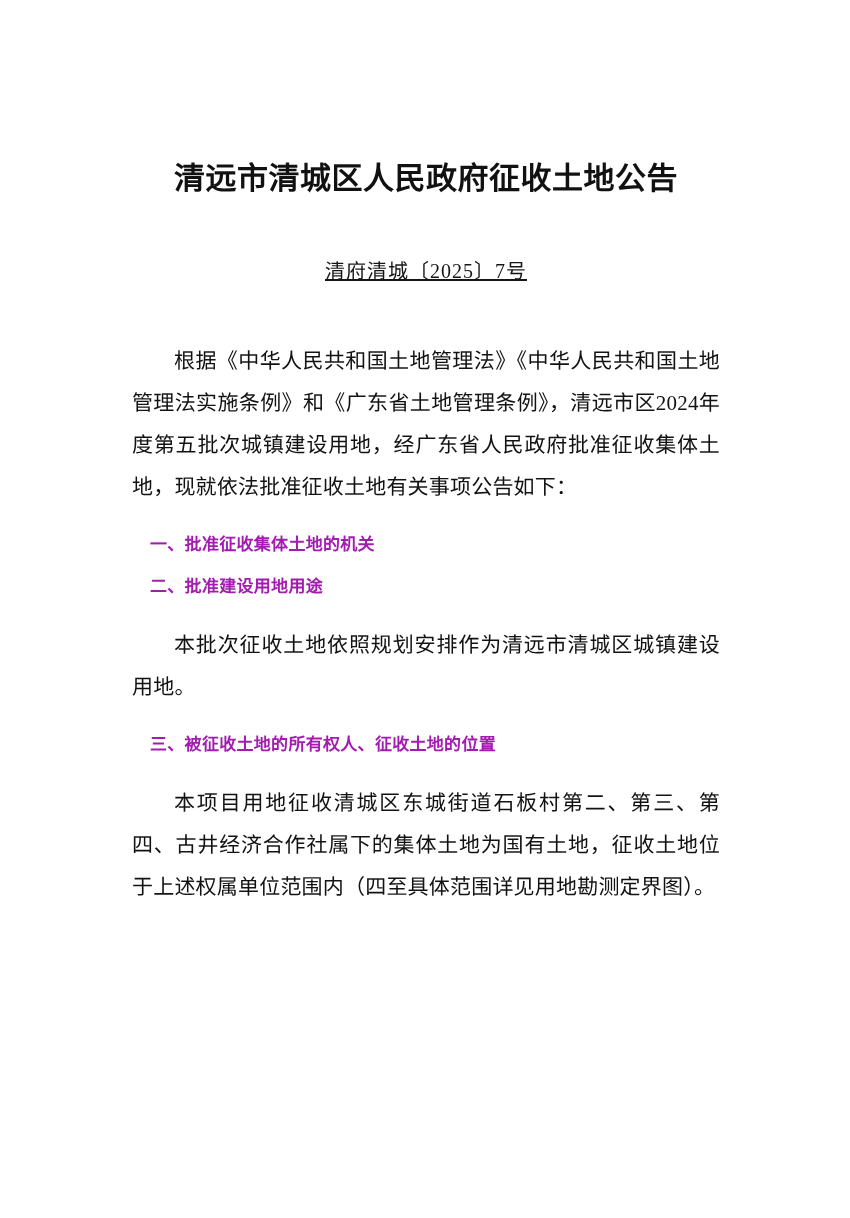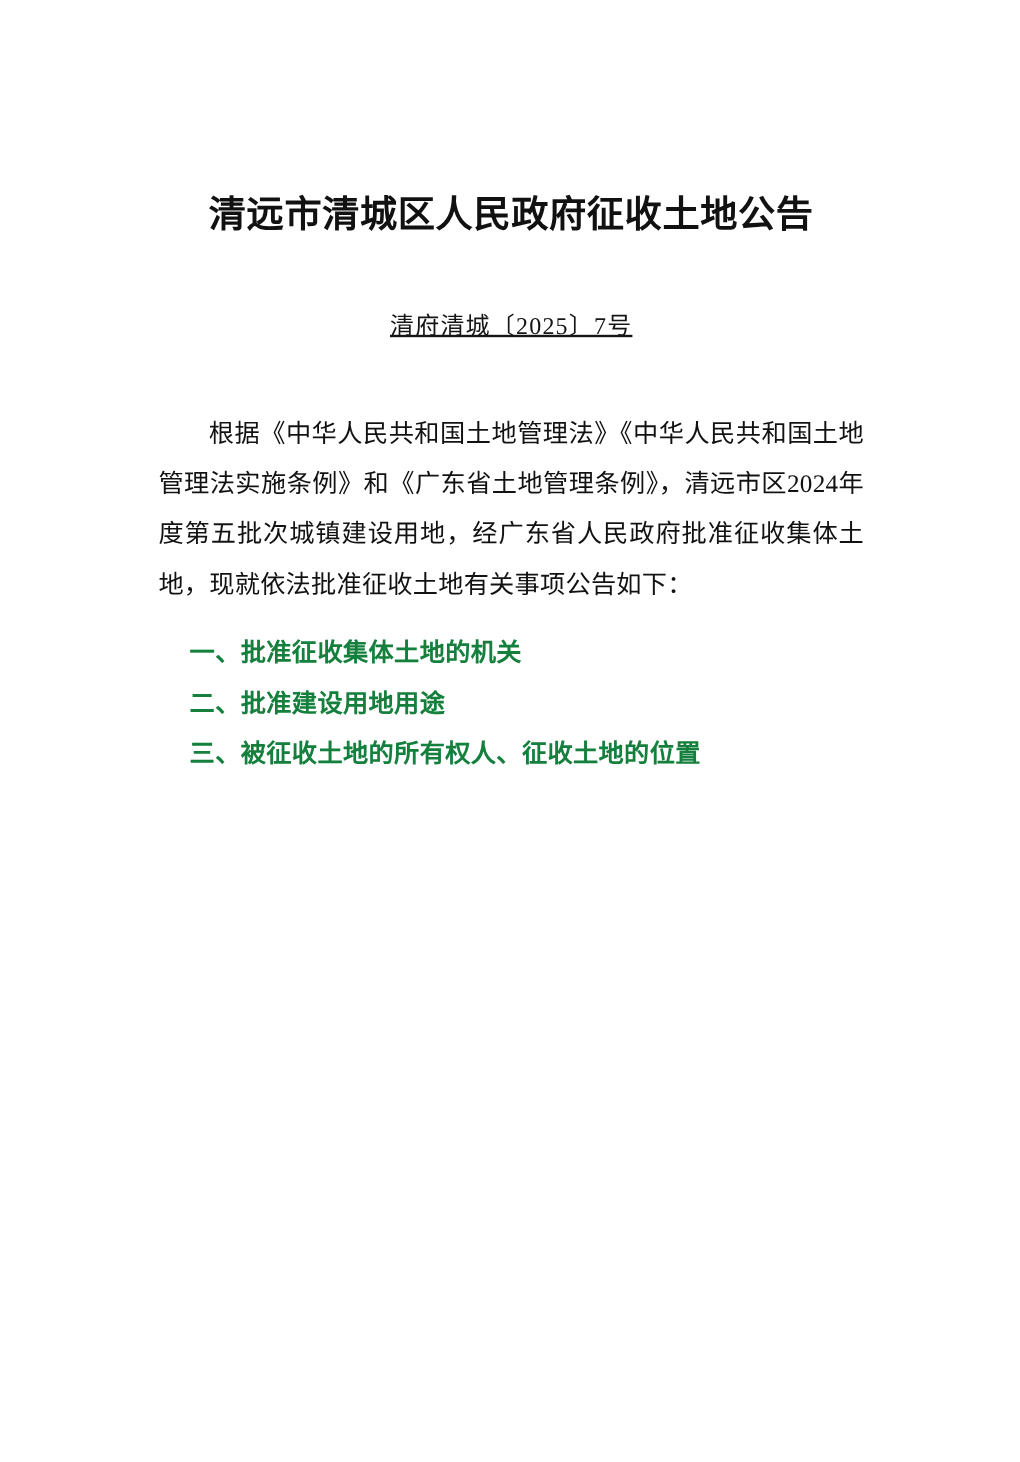--- a/index.html
+++ b/index.html
@@ -67,26 +67,26 @@
     text-indent: 2em;
     text-align: justify;
     text-justify: inter-ideograph;
     color: #121212;
     letter-spacing: 0.2px;
   }
 
   h2.section-heading {
     font-family: "Liberation Sans", "DejaVu Sans", sans-serif;
     font-weight: bold;
-    font-size: 21px;
+    font-size: 17px;
     line-height: 42px;
     margin: 0;
     text-indent: 2em;
     text-align: left;
-    color: #15803d;
+    color: #a21caf;
     letter-spacing: 0.3px;
   }
 
   
   .page-footer {
     position: absolute;
     left: 116px;
     width: 620px;
     top: 1056px;
     text-align: right;
@@ -103,20 +103,22 @@
   <div class="content">
 
     <h1 class="doc-title">清远市清城区人民政府征收土地公告</h1>
 
     <p class="doc-number">清府清城〔2025〕7号</p>
 
     <div class="body-block">
         <p class="para">根据《中华人民共和国土地管理法》《中华人民共和国土地管理法实施条例》和《广东省土地管理条例》，清远市区2024年度第五批次城镇建设用地，经广东省人民政府批准征收集体土地，现就依法批准征收土地有关事项公告如下：</p>
         <h2 class="section-heading">一、批准征收集体土地的机关</h2>
         <h2 class="section-heading">二、批准建设用地用途</h2>
+        <p class="para">本批次征收土地依照规划安排作为清远市清城区城镇建设用地。</p>
         <h2 class="section-heading">三、被征收土地的所有权人、征收土地的位置</h2>
+        <p class="para">本项目用地征收清城区东城街道石板村第二、第三、第四、古井经济合作社属下的集体土地为国有土地，征收土地位于上述权属单位范围内（四至具体范围详见用地勘测定界图）。</p>
       </div>
 
   </div>
 
   <div class="page-footer">— 1 —</div>
 
 </div>
 
 </body></html>

